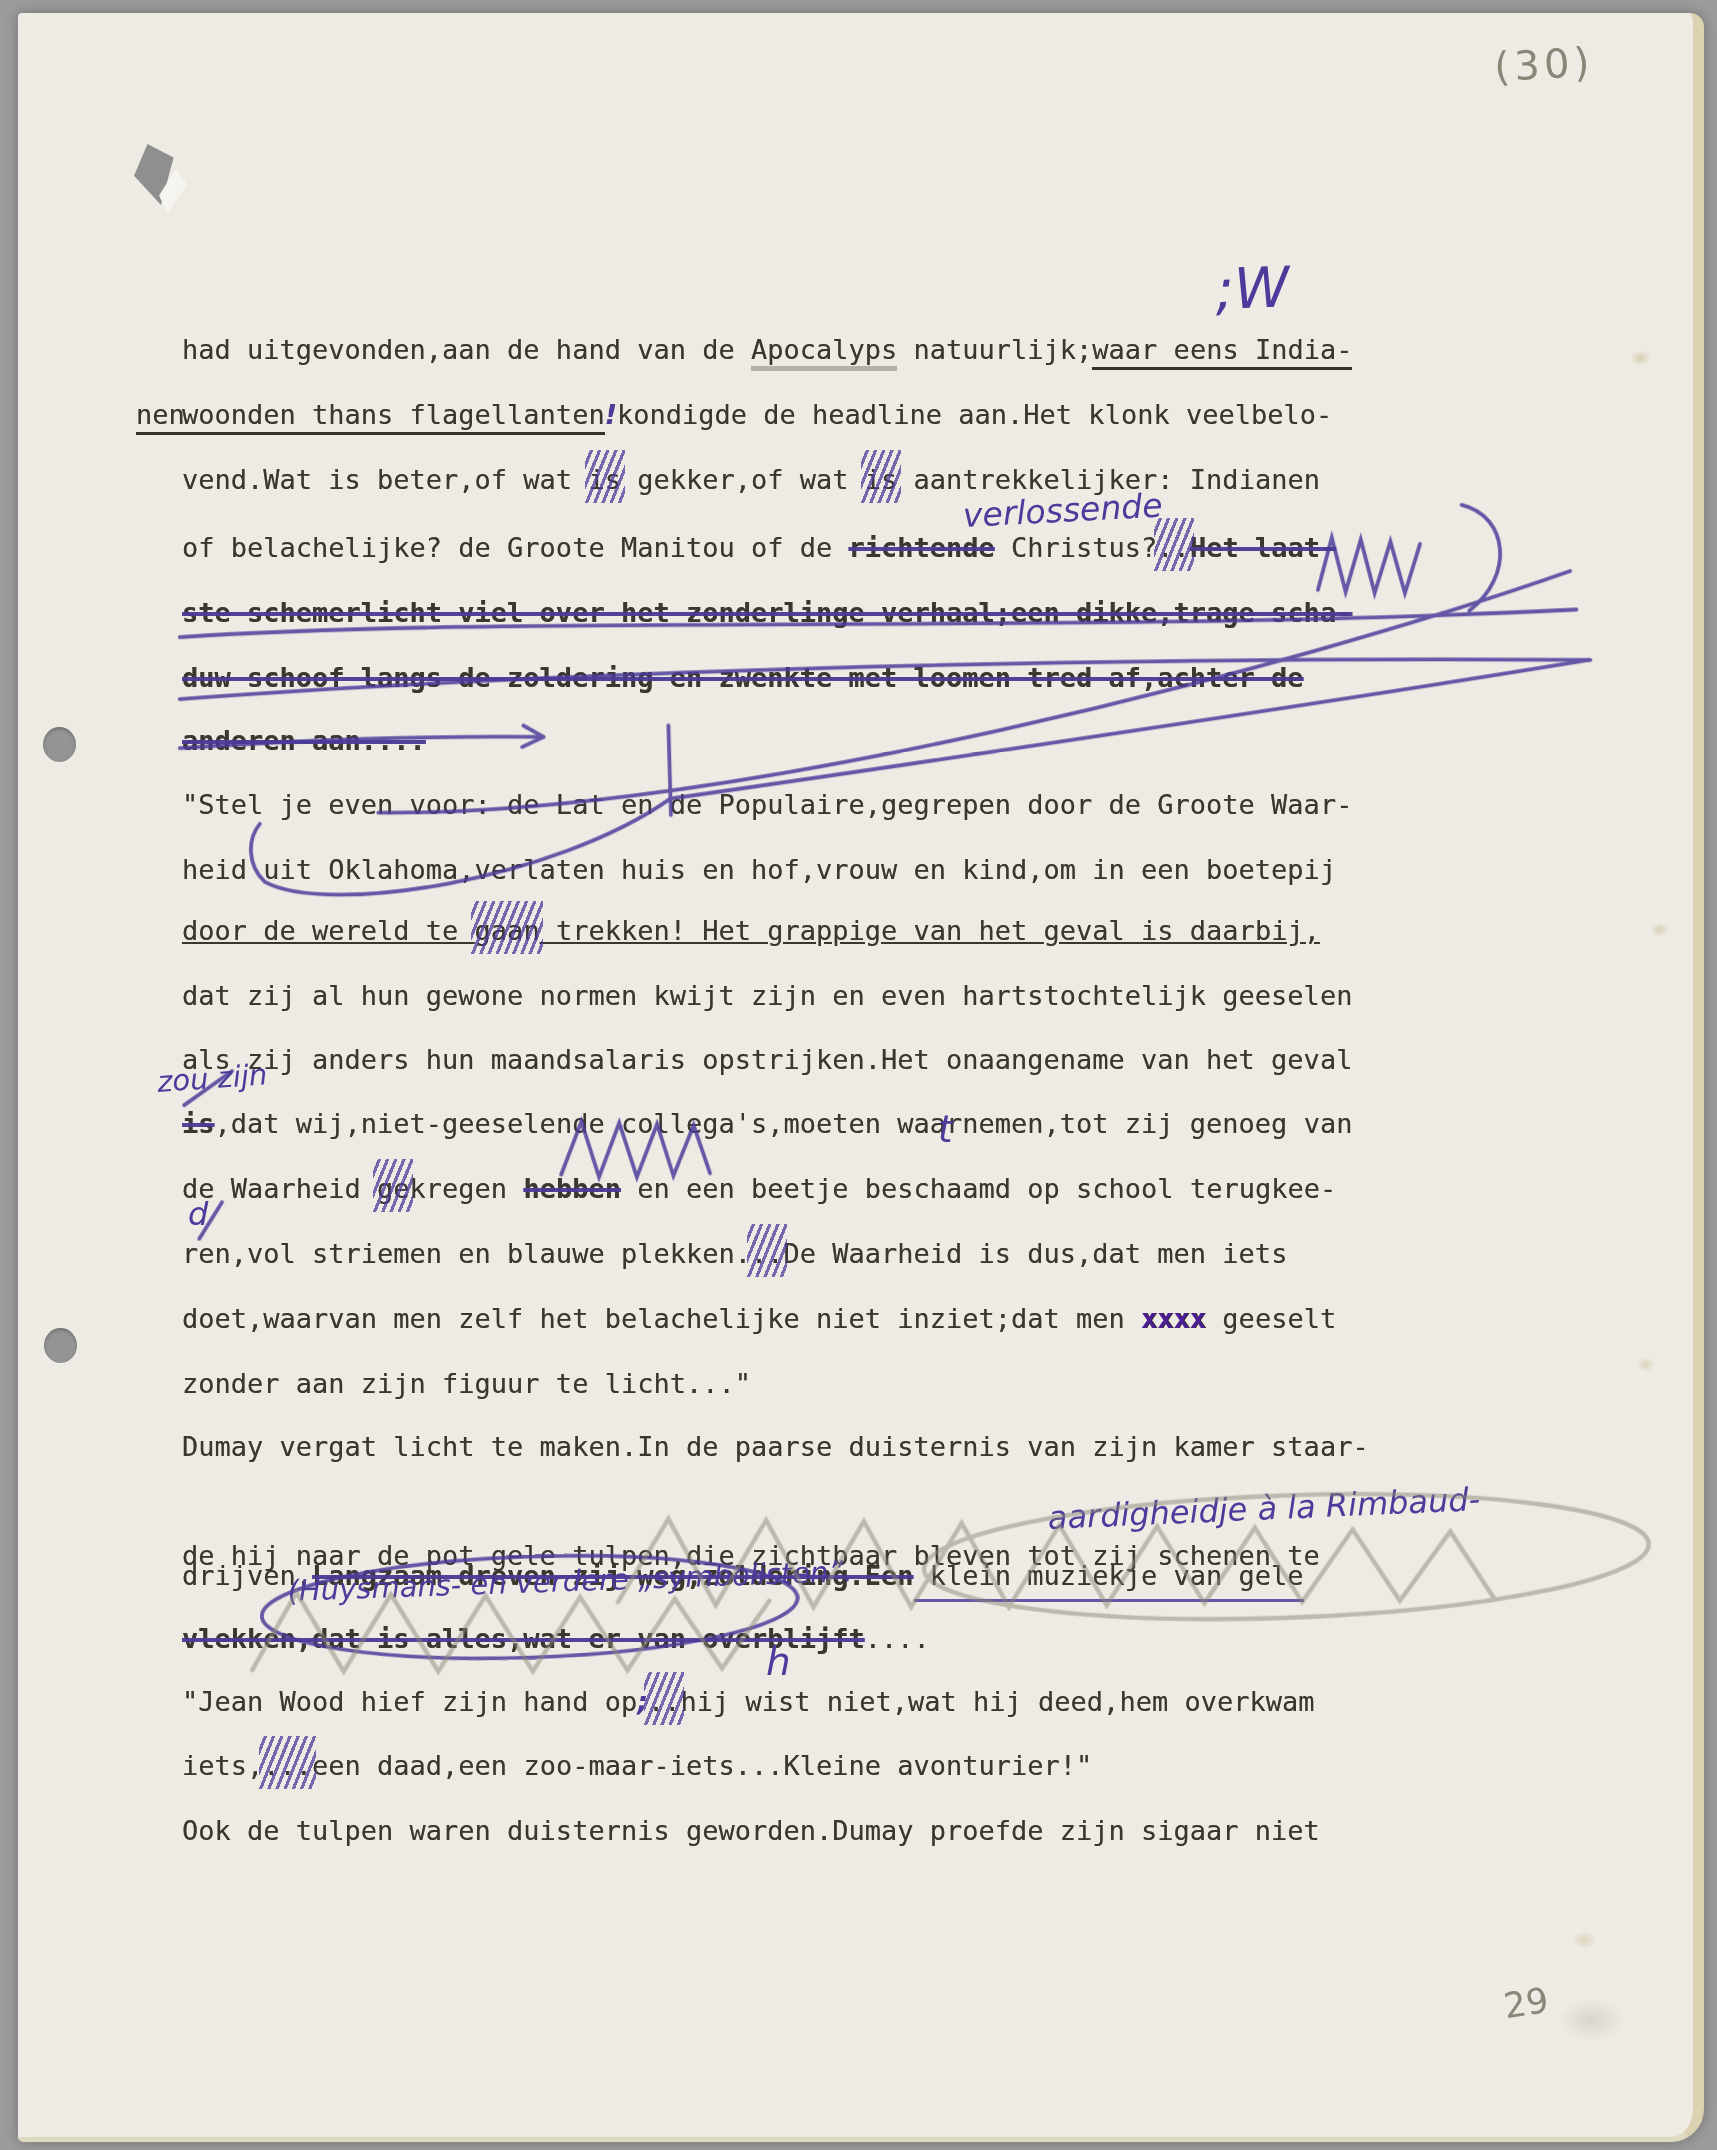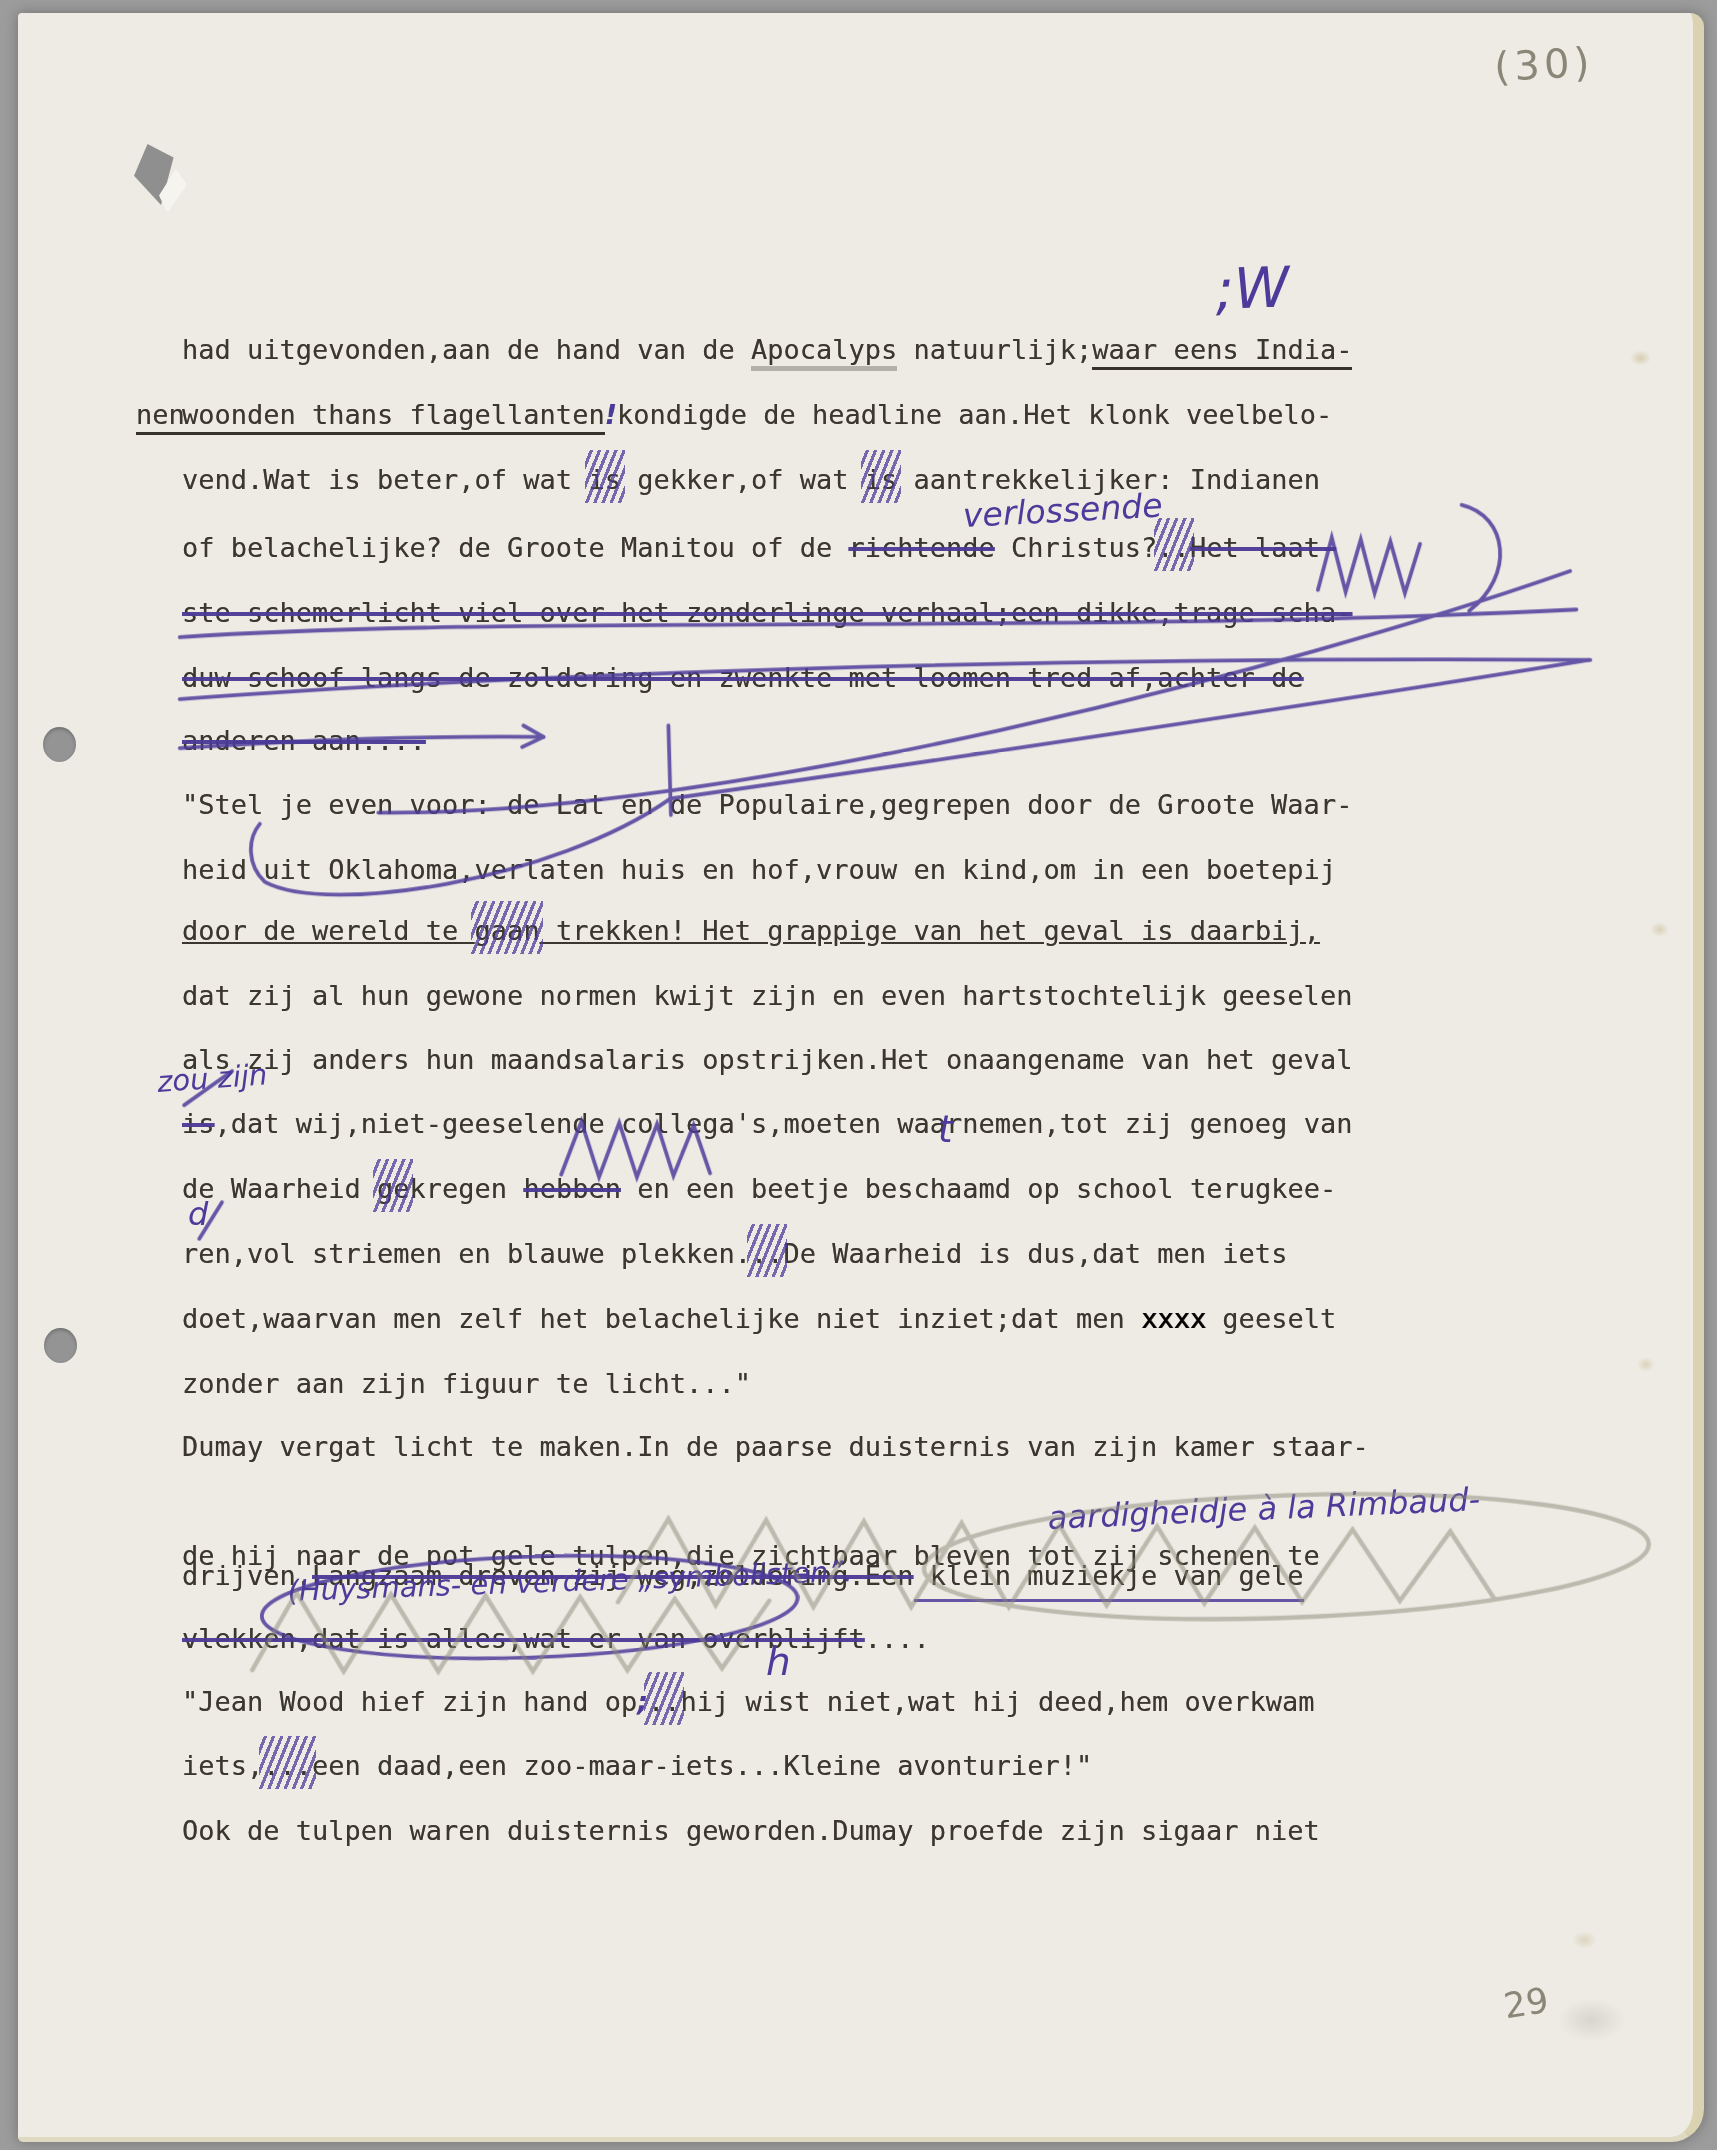--- a/index.html
+++ b/index.html
@@ -5,26 +5,26 @@
   html,body{margin:0;padding:0;}
   body{width:1717px;height:2151px;position:relative;overflow:hidden;background:#9c9c9c;font-family:"DejaVu Sans",sans-serif;}
   .paper{position:absolute;left:17.7px;top:12.6px;width:1675px;height:2124px;background:#edebe4;
          border-right:11.4px solid #dbd2b2;border-bottom:5.7px solid #e0d9c2;
          border-radius:3.8px 14px 33px 5px;box-shadow:0 0 14px rgba(0,0,0,.28);}
   .line{position:absolute;left:182px;font-family:"DejaVu Sans Mono",monospace;font-size:27px;line-height:39px;
         color:#3b372f;white-space:pre;text-shadow:0 0 0.6px rgba(59,55,47,.55);}
   .ut{border-bottom:3.8px solid #37332b;padding-bottom:1.9px;}
   .up{border-bottom:5.7px solid rgba(124,120,110,.5);padding-bottom:0.6px;}
   .ui{border-bottom:3.8px solid rgba(76,59,155,.85);padding-bottom:8px;}
-  .st{text-decoration:line-through;text-decoration-color:rgba(76,59,155,.9);text-decoration-thickness:3.8px;}
+  .st{text-decoration:line-through;text-decoration-color:rgba(76,59,155,.9);text-decoration-thickness:3.8px;font-weight:bold;}
   .sc{position:relative;display:inline-block;}
   .sc::after{content:"";position:absolute;left:-3.8px;right:-3.8px;top:-10px;bottom:-3.8px;
         background:repeating-linear-gradient(112deg,transparent 0 4.4px,rgba(76,59,155,.75) 4.4px 7.6px);}
   .ink{color:#4c3b9b;font-family:"DejaVu Sans",sans-serif;font-style:italic;font-weight:bold;}
-  .xx{font-weight:normal;color:#000000;text-shadow:0.9px 0 0 #2d2922;}
+  .xx{font-weight:bold;color:#4c1d95;text-shadow:0.9px 0 0 #2d2922;}
   .hand{position:absolute;font-family:"DejaVu Sans",sans-serif;font-style:italic;color:#4c3b9b;
         transform-origin:left top;white-space:pre;}
   .pencil{position:absolute;font-family:"DejaVu Sans",sans-serif;color:#8b8778;transform-origin:left top;white-space:pre;}
   .hole{position:absolute;width:33px;height:35px;border-radius:50%;background:#949494;
         box-shadow:inset 0 1.9px 3.8px rgba(0,0,0,.25),0 0.6px 0 rgba(255,255,255,.55);}
   .tear{position:absolute;left:134px;top:144px;width:45px;height:61px;background:#8f8f8f;
         clip-path:polygon(30% 0,88% 22%,60% 100%,0 52%);}
   .tear-fold{position:absolute;left:159px;top:169px;width:28px;height:44px;background:#f6f4ee;
         clip-path:polygon(60% 0,100% 35%,30% 100%,0 60%);box-shadow:-1.3px 1.3px 1.9px rgba(0,0,0,.2);}
   .fox{position:absolute;border-radius:50%;}

